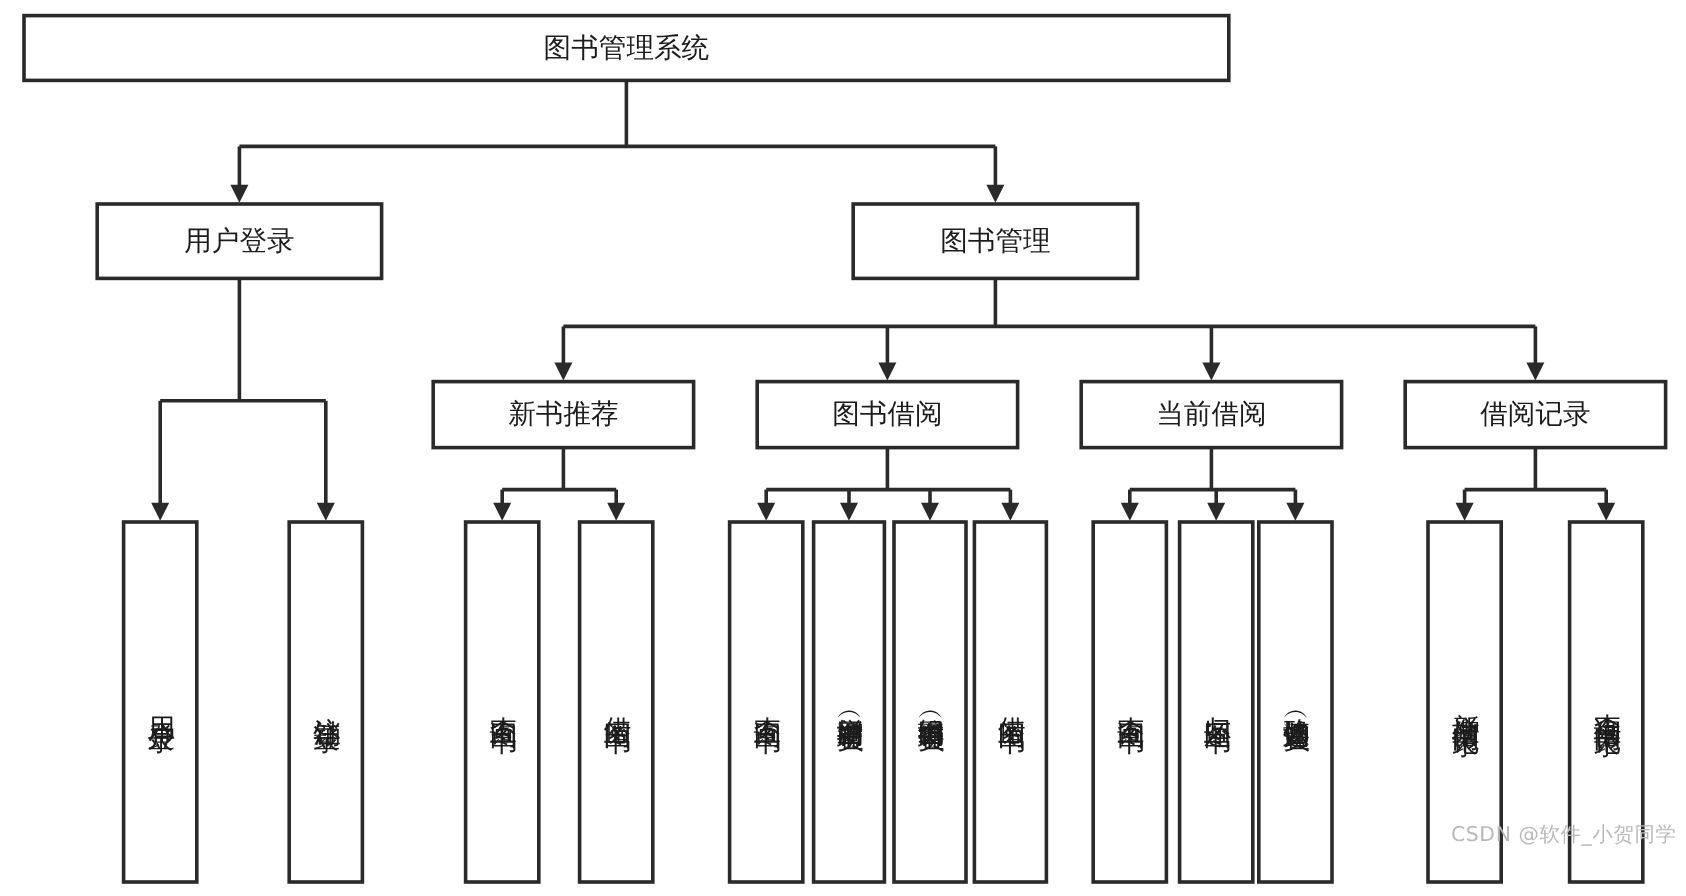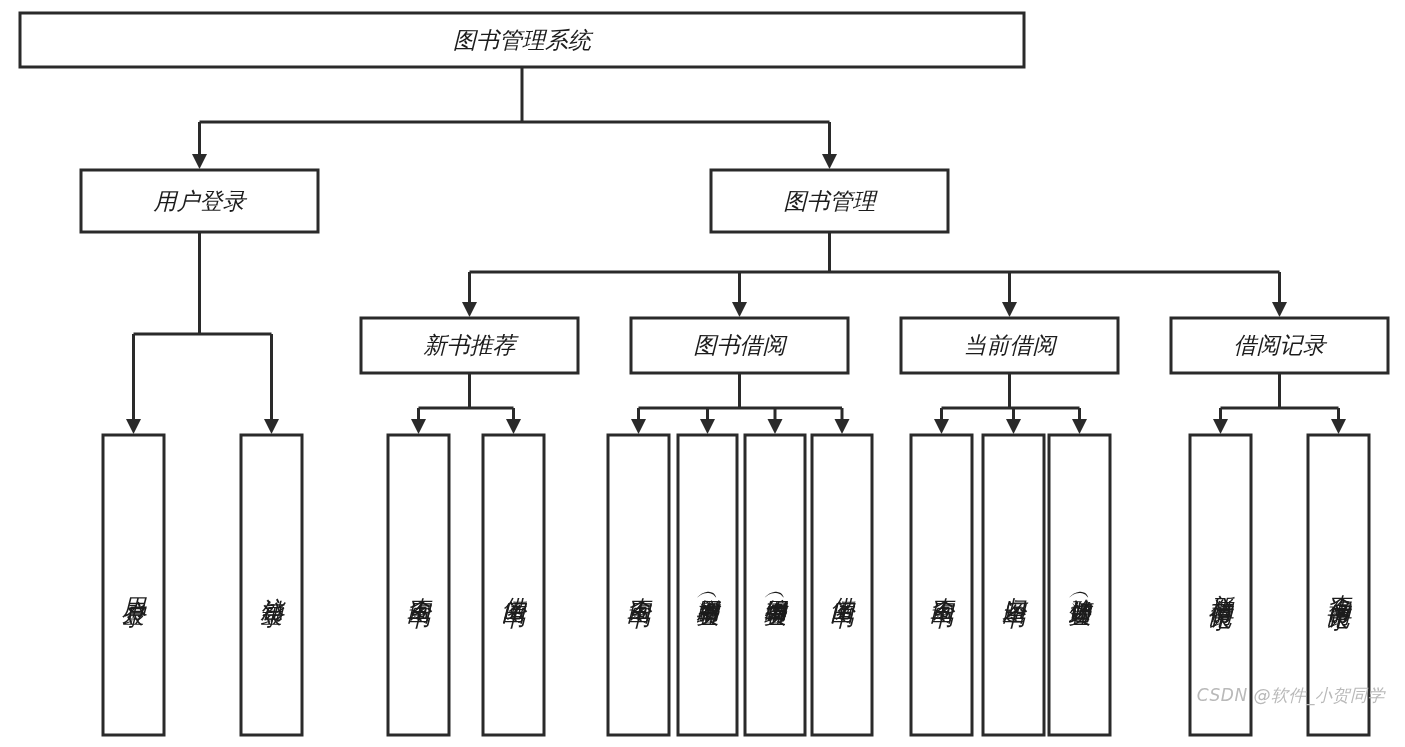--- a/index.html
+++ b/index.html
@@ -12,21 +12,20 @@
     width: 1405px;
     height: 747px;
     font-family: "DejaVu Sans", "Liberation Sans", sans-serif;
     overflow: hidden;
   }
   #diagram-root {
     position: relative;
     width: 1405px;
     height: 711px;
     background: #ffffff;
-    font-style: italic;
   }
   svg#tree-svg {
     position: absolute;
     left: 0;
     top: 0;
     width: 1405px;
     height: 747px;
     display: block;
   }
   .node-rect {
@@ -64,21 +63,21 @@
     font-family: "DejaVu Sans", "Liberation Sans", sans-serif;
     font-size: 23px;
     line-height: 1.18;
     letter-spacing: 3px;
     color: #1c1c1c;
     white-space: nowrap;
     text-align: center;
   }
   .watermark {
     position: absolute;
-    right: 20px;
+    right: 8px;
     bottom: 4px;
     font-family: "DejaVu Sans", "Liberation Sans", sans-serif;
     font-size: 17px;
     color: #b9b9b9;
     letter-spacing: 0.5px;
     white-space: nowrap;
   }
 </style>
 </head>
 <body>

